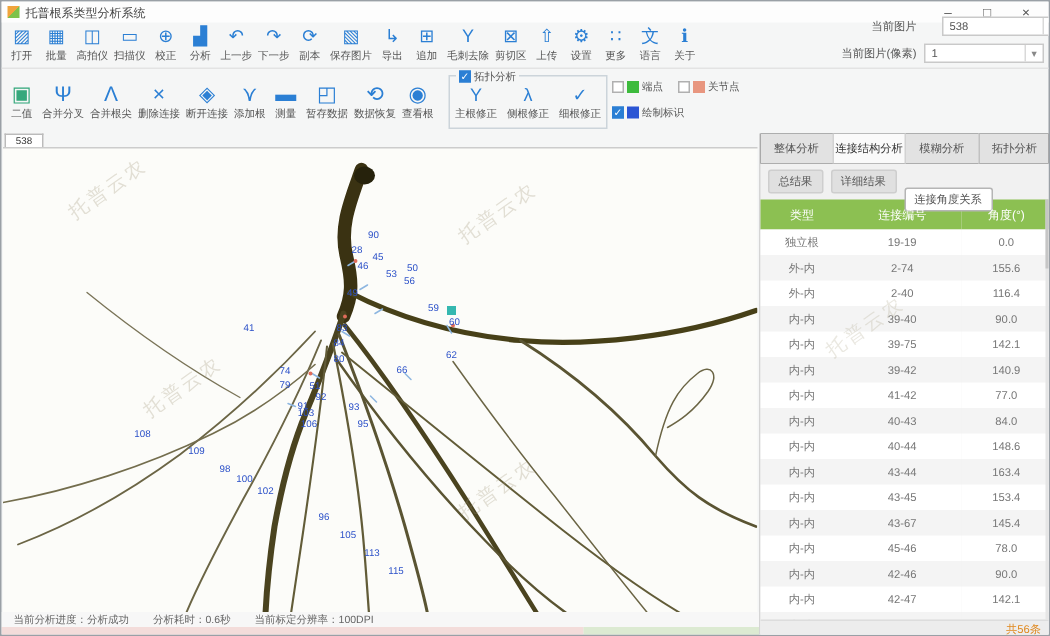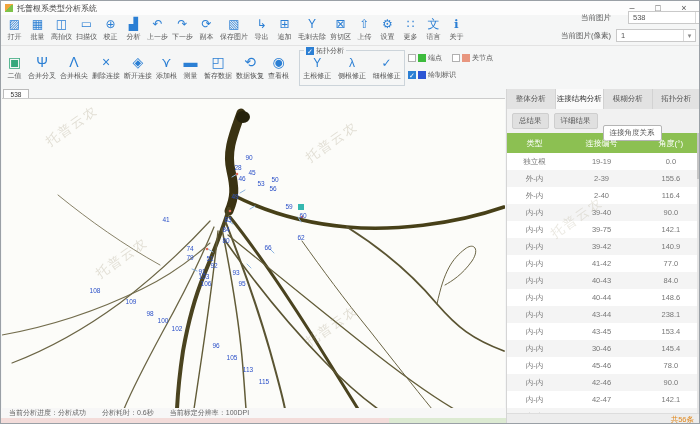--- a/index.html
+++ b/index.html
@@ -386,21 +386,21 @@
           </tr>
         </thead>
       <tbody id="ptable-body">
           <tr>
             <td>独立根</td>
             <td>19-19</td>
             <td>0.0</td>
           </tr>
           <tr>
             <td>外-内</td>
-            <td>2-39</td>
+            <td>2-74</td>
             <td>155.6</td>
           </tr>
           <tr>
             <td>外-内</td>
             <td>2-40</td>
             <td>116.4</td>
           </tr>
           <tr>
             <td>内-内</td>
             <td>39-40</td>
@@ -427,30 +427,30 @@
             <td>84.0</td>
           </tr>
           <tr>
             <td>内-内</td>
             <td>40-44</td>
             <td>148.6</td>
           </tr>
           <tr>
             <td>内-内</td>
             <td>43-44</td>
-            <td>238.1</td>
+            <td>163.4</td>
           </tr>
           <tr>
             <td>内-内</td>
             <td>43-45</td>
             <td>153.4</td>
           </tr>
           <tr>
             <td>内-内</td>
-            <td>30-46</td>
+            <td>43-67</td>
             <td>145.4</td>
           </tr>
           <tr>
             <td>内-内</td>
             <td>45-46</td>
             <td>78.0</td>
           </tr>
           <tr>
             <td>内-内</td>
             <td>42-46</td>

